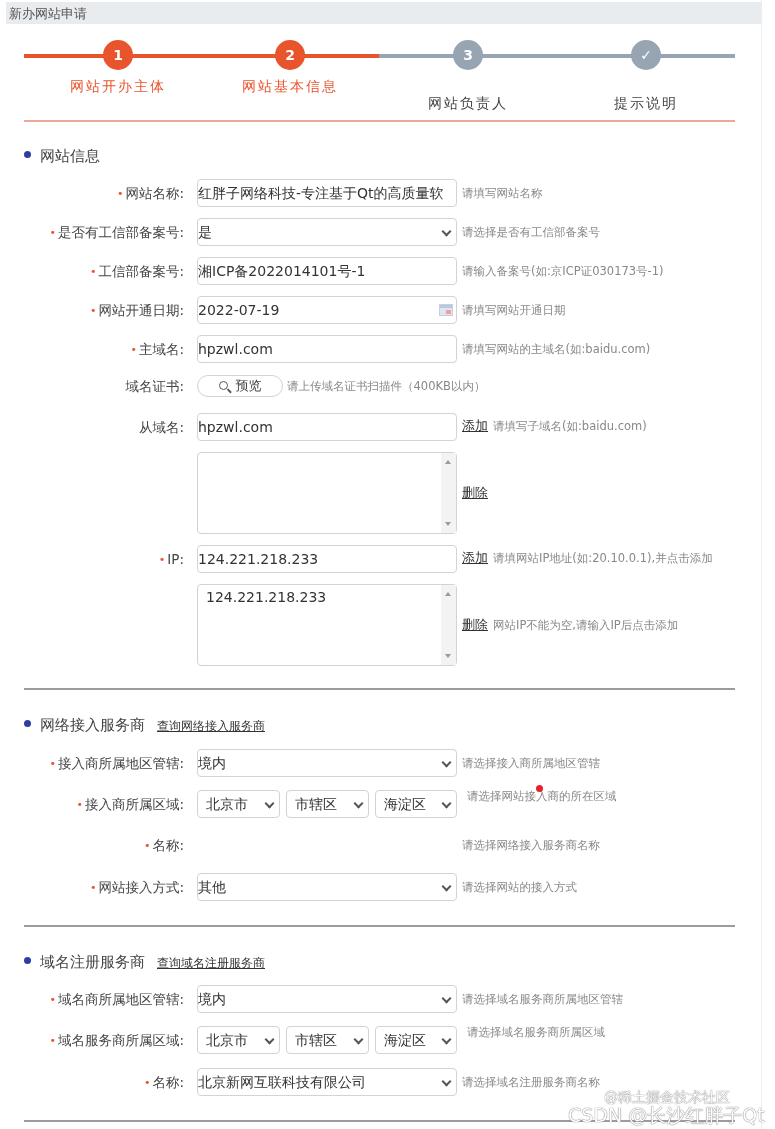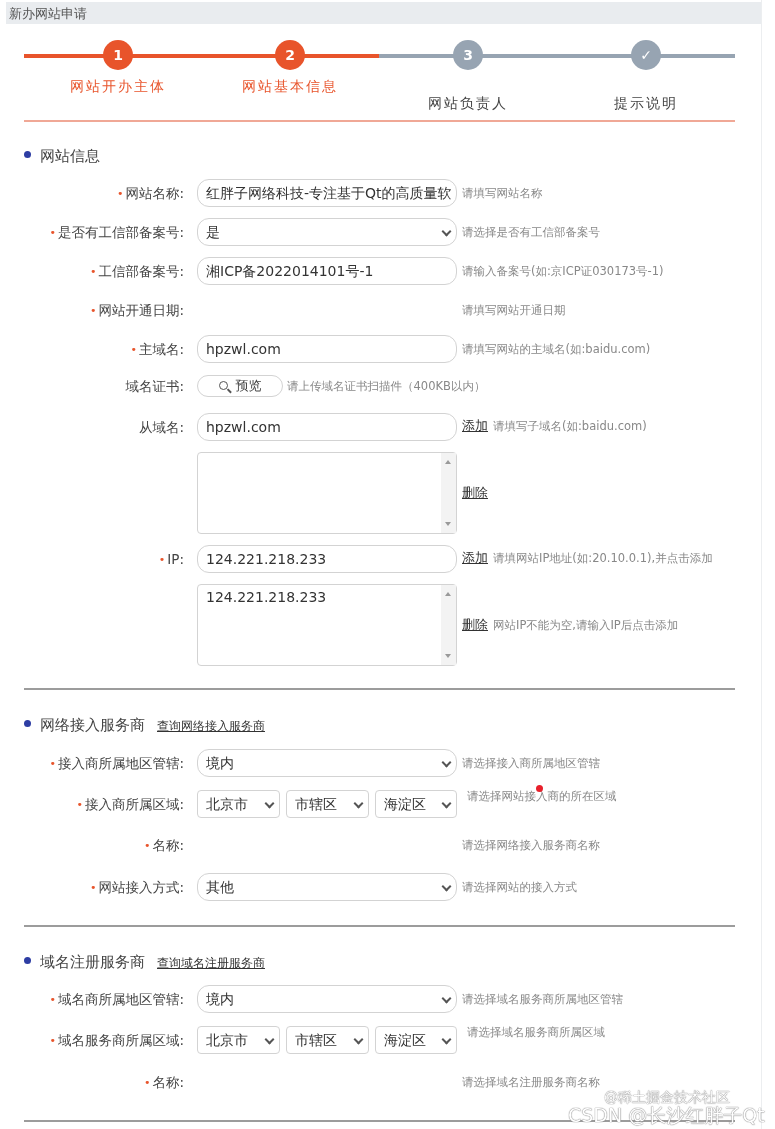--- a/index.html
+++ b/index.html
@@ -27,21 +27,21 @@
   .red-divider { position: absolute; left: 24px; top: 120px; width: 711px; height: 2px; background: #f0a896; }
   .gray-divider { position: absolute; left: 24px; width: 711px; height: 2px; background: #9c9c9c; }
 
   .section-title { position: absolute; left: 24px; font-size: 15px; color: #444; }
   .section-title .dot { display: inline-block; width: 7px; height: 7px; border-radius: 50%; background: #2d3da3; margin-right: 9px; vertical-align: middle; position: relative; top: -2px; }
   .section-title a { font-size: 12px; color: #333; text-decoration: underline; margin-left: 12px; }
 
   .row { position: absolute; left: 0; width: 775px; height: 30px; }
   .lbl { position: absolute; right: 591px; top: 6px; font-size: 13.5px; color: #444; white-space: nowrap; text-align: right; }
   .lbl .req { color: #e8542b; margin-right: 2px; font-size: 11px; position: relative; top: -1px; }
-  .field { position: absolute; left: 197px; top: 0; width: 260px; height: 28px; border: 1px solid #d3d3d3; border-radius: 12px; background: #fff; font-size: 14px; color: #333; padding: 0 8px; line-height: 26px; white-space: nowrap; overflow: hidden; font-family: "DejaVu Sans", "Liberation Sans", sans-serif; }
+  .field { position: absolute; left: 197px; top: 0; width: 260px; height: 28px; border: 1px solid #d3d3d3; border-radius: 4px; background: #fff; font-size: 14px; color: #333; padding: 0 0; line-height: 26px; white-space: nowrap; overflow: hidden; font-family: "DejaVu Sans", "Liberation Sans", sans-serif; }
   .select { padding-right: 24px; }
   .chev { position: absolute; right: 6px; top: 9px; width: 7px; height: 7px; border-right: 2px solid #555; border-bottom: 2px solid #555; transform: rotate(45deg); }
   .hint { position: absolute; left: 462px; top: 7px; font-size: 11.5px; color: #888; white-space: nowrap; }
   .link { color: #333; text-decoration: underline; font-size: 13px; margin-right: 5px; }
   .cal { position: absolute; right: 3px; top: 7px; width: 14px; height: 12px; background: linear-gradient(#b8c8e0 0 3px, #dfe6f0 3px); border: 1px solid #c7cfdc; }
   .cal::after { content: ""; position: absolute; right: 1px; bottom: 1px; width: 5px; height: 4px; background: #f0a0a0; }
 
   .small-sel { position: absolute; top: 0; height: 28px; border: 1px solid #d3d3d3; border-radius: 4px; font-size: 14px; padding: 0 8px; line-height: 26px; color: #333; }
 
   .textarea { position: absolute; left: 197px; width: 260px; height: 82px; border: 1px solid #d3d3d3; border-radius: 4px; background: #fff; font-size: 14px; color: #333; padding: 4px 8px; }
@@ -105,20 +105,21 @@
 </div>
 
 <div class="row" style="top:257px">
   <div class="lbl"><span class="req">•</span><span>工信部备案号:</span></div>
   <div class="field">湘ICP备2022014101号-1</div>
   <div class="hint">请输入备案号(如:京ICP证030173号-1)</div>
 </div>
 
 <div class="row" style="top:296px">
   <div class="lbl"><span class="req">•</span><span>网站开通日期:</span></div>
+  <div class="field"><span>2022-07-19</span><span class="cal"></span></div>
   <div class="hint">请填写网站开通日期</div>
 </div>
 
 <div class="row" style="top:335px">
   <div class="lbl"><span class="req">•</span><span>主域名:</span></div>
   <div class="field">hpzwl.com</div>
   <div class="hint">请填写网站的主域名(如:baidu.com)</div>
 </div>
 
 <div class="row" style="top:375px">
@@ -204,19 +205,20 @@
 <div class="row" style="top:1026px">
   <div class="lbl"><span class="req">•</span><span>域名服务商所属区域:</span></div>
   <div class="small-sel" style="left:197px;width:83px"><span>北京市</span><span class="chev"></span></div>
   <div class="small-sel" style="left:286px;width:83px"><span>市辖区</span><span class="chev"></span></div>
   <div class="small-sel" style="left:375px;width:82px"><span>海淀区</span><span class="chev"></span></div>
   <div class="hint" style="left:467px;top:-1px">请选择域名服务商所属区域</div>
 </div>
 
 <div class="row" style="top:1068px">
   <div class="lbl"><span class="req">•</span><span>名称:</span></div>
+  <div class="field select"><span>北京新网互联科技有限公司</span><span class="chev"></span></div>
   <div class="hint">请选择域名注册服务商名称</div>
 </div>
 
 <div class="gray-divider" style="top:1120px"></div>
 
 <div class="watermark" style="left:604px;top:1089px">@稀土掘金技术社区</div>
 <div class="watermark" style="left:568px;top:1103px;font-size:19px">CSDN @长沙红胖子Qt</div>
 
 </body></html>

